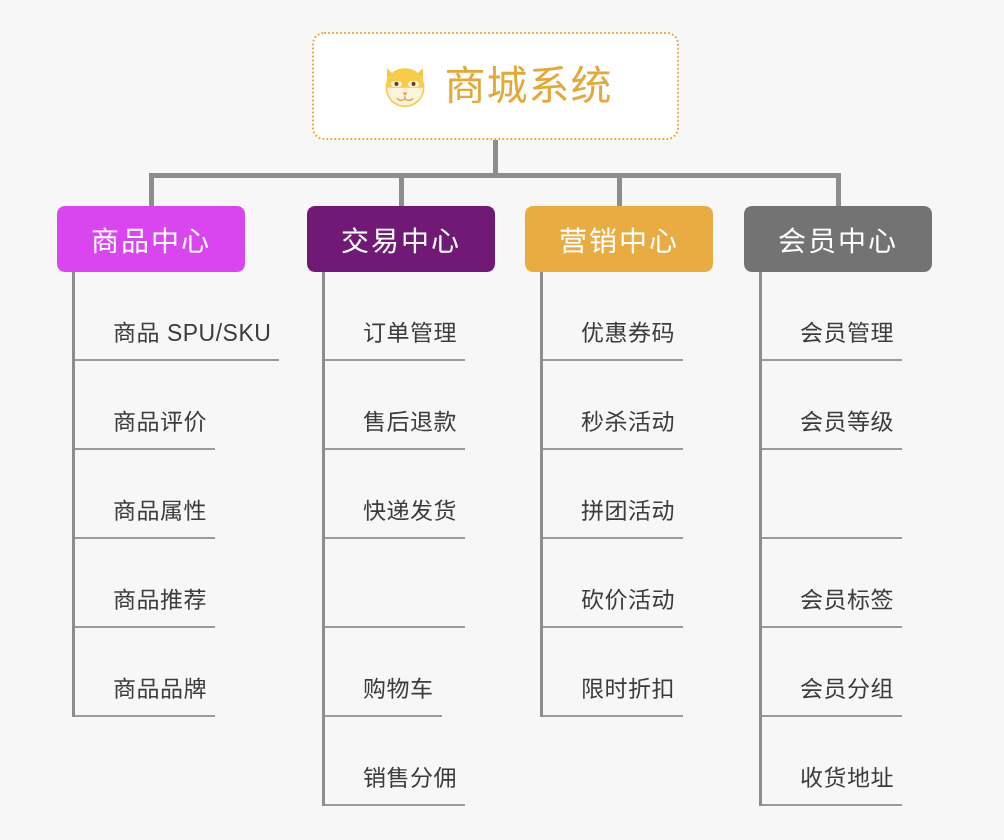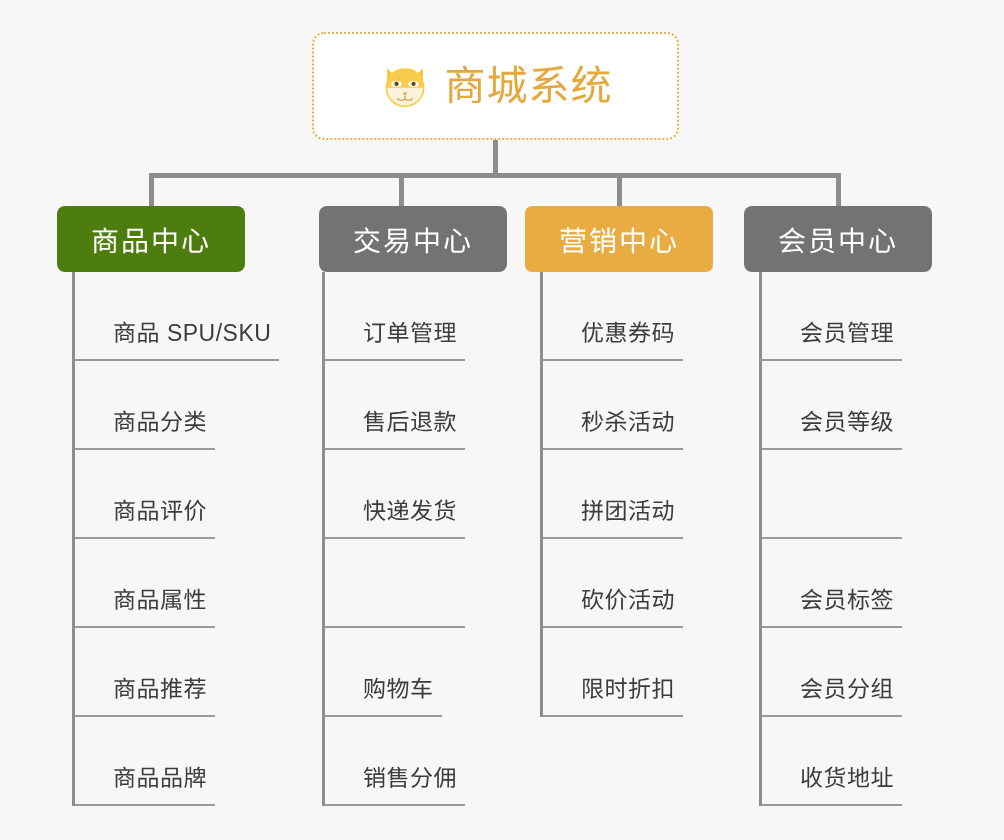--- a/index.html
+++ b/index.html
@@ -169,51 +169,47 @@
   </div>
 
   <div class="trunk-stub" style="background: rgb(141, 141, 141);"></div>
   <div class="trunk-bar" style="background: rgb(141, 141, 141);"></div>
   <div class="trunk-drop d0" style="background: rgb(141, 141, 141);"></div>
   <div class="trunk-drop d1" style="background: rgb(141, 141, 141);"></div>
   <div class="trunk-drop d2" style="background: rgb(141, 141, 141);"></div>
   <div class="trunk-drop d3" style="background: rgb(141, 141, 141);"></div>
 
   <div class="branch b0">
-    <div class="branch-header" style="background: #4d7c0f;">商品中心</div>
+    <div class="branch-header" style="background: #d946ef;">商品中心</div>
     <div class="leaf-list">
       <div class="leaf-item">
         <span class="leaf-label">商品 SPU/SKU</span>
         <span class="leaf-rule" style="width: 204px;"></span>
       </div>
       <div class="leaf-item">
-        <span class="leaf-label">商品分类</span>
-        <span class="leaf-rule" style="width: 140px;"></span>
-      </div>
-      <div class="leaf-item">
         <span class="leaf-label">商品评价</span>
         <span class="leaf-rule" style="width: 140px;"></span>
       </div>
       <div class="leaf-item">
         <span class="leaf-label">商品属性</span>
         <span class="leaf-rule" style="width: 140px;"></span>
       </div>
       <div class="leaf-item">
         <span class="leaf-label">商品推荐</span>
         <span class="leaf-rule" style="width: 140px;"></span>
       </div>
       <div class="leaf-item">
         <span class="leaf-label">商品品牌</span>
         <span class="leaf-rule" style="width: 140px;"></span>
       </div>
     </div>
   </div>
 
   <div class="branch b1">
-    <div class="branch-header" style="background: #737373; margin-left: 12px;">交易中心</div>
+    <div class="branch-header" style="background: #701a75;">交易中心</div>
     <div class="leaf-list">
       <div class="leaf-item">
         <span class="leaf-label">订单管理</span>
         <span class="leaf-rule" style="width: 140px;"></span>
       </div>
       <div class="leaf-item">
         <span class="leaf-label">售后退款</span>
         <span class="leaf-rule" style="width: 140px;"></span>
       </div>
       <div class="leaf-item">
@@ -228,21 +224,21 @@
         <span class="leaf-rule" style="width: 117px;"></span>
       </div>
       <div class="leaf-item">
         <span class="leaf-label">销售分佣</span>
         <span class="leaf-rule" style="width: 140px;"></span>
       </div>
     </div>
   </div>
 
   <div class="branch b2">
-    <div class="branch-header" style="background: rgb(233, 172, 66); border-radius: 7px;">营销中心</div>
+    <div class="branch-header" style="background: rgb(233, 172, 66);">营销中心</div>
     <div class="leaf-list">
       <div class="leaf-item">
         <span class="leaf-label">优惠券码</span>
         <span class="leaf-rule" style="width: 140px;"></span>
       </div>
       <div class="leaf-item">
         <span class="leaf-label">秒杀活动</span>
         <span class="leaf-rule" style="width: 140px;"></span>
       </div>
       <div class="leaf-item">

